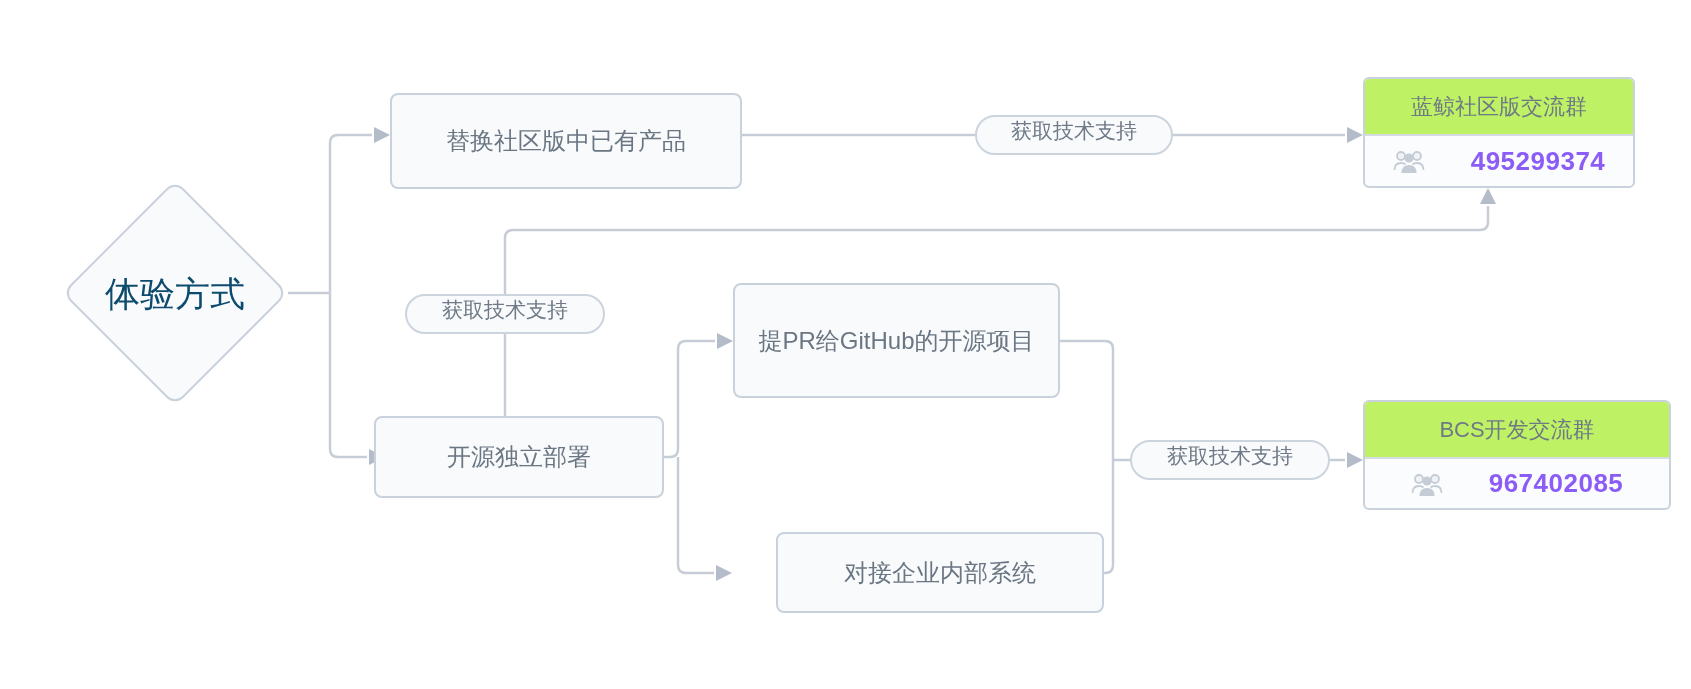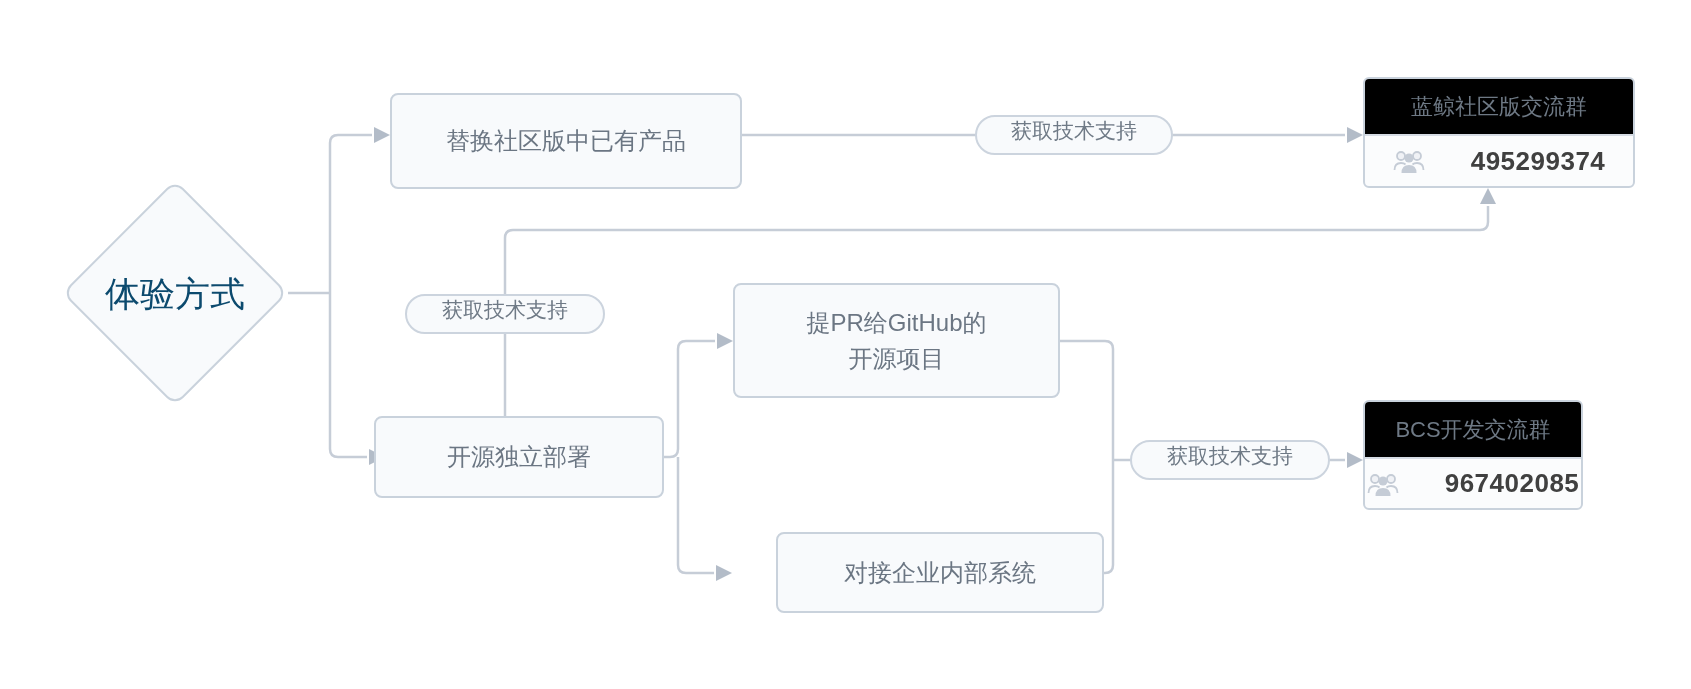--- a/index.html
+++ b/index.html
@@ -13,25 +13,25 @@
         background:#f8fafc;display:flex;align-items:flex-start;justify-content:center;
         font-size:21px;color:#6f7a86;z-index:3;}
   .diamond{position:absolute;left:95px;top:213px;width:160px;height:160px;
         transform:rotate(45deg);box-sizing:border-box;border:2px solid #c9d2dc;
         border-radius:12px;background:#f8fafc;z-index:2;}
   .diamond-label{position:absolute;left:75px;top:276px;width:200px;height:36px;
         display:flex;align-items:center;justify-content:center;
         font-size:35px;color:#0c4a6e;z-index:3;}
   .card{position:absolute;box-sizing:border-box;border:2px solid #c9d2dc;border-radius:6px;
         background:#fbfcfd;display:flex;flex-direction:column;overflow:hidden;z-index:2;}
-  .card-header{height:57px;box-sizing:border-box;background:#000000;
+  .card-header{height:57px;box-sizing:border-box;background:#bef264;
         border-bottom:2px solid #d6dce4;display:flex;align-items:center;justify-content:center;
         font-size:22px;color:#6e7985;}
   .card-body{flex:1;display:flex;align-items:center;justify-content:center;gap:14px;}
-  .card-number{font-size:26px;font-weight:bold;color:#404040;letter-spacing:0.5px;margin-left:32px;}
+  .card-number{font-size:26px;font-weight:bold;color:#8b5cf6;letter-spacing:0.5px;margin-left:32px;}
   .gicon{width:32px;height:26px;display:block;}
 </style>
 </head>
 <body>
 
 <div id="stage">
 
   <svg id="wires" width="1691" height="689" viewBox="0 0 1691 689" aria-hidden="true">
     <g fill="none" stroke="#c6cdd7" stroke-width="2.5">
 
@@ -65,21 +65,21 @@
   <div class="diamond-label">体验方式</div>
 
   <div class="node" style="left:390px;top:93px;width:352px;height:96px;text-align:center;">
     <span>替换社区版中已有产品</span>
   </div>
 
   <div class="node" style="left:374px;top:416px;width:290px;height:82px;">
     <span>开源独立部署</span>
   </div>
 
-  <div class="node" style="left:733px;top:283px;width:327px;height:115px;flex-direction:column;">
+  <div class="node" style="left:733px;top:283px;width:327px;height:115px;">
     <span>提PR给GitHub的</span>
     <span>开源项目</span>
   </div>
 
   <div class="node" style="left:732px;top:532px;width:328px;height:81px;margin-left:44px;">
     <span>对接企业内部系统</span>
   </div>
 
   <div class="pill" style="left:975px;top:115px;width:198px;height:40px;">
     <span>获取技术支持</span>
@@ -101,21 +101,21 @@
         <path d="M1.5 22 q0 -7 6.5 -7 q3 0 4.5 1.5" fill="none" stroke="#c5ccd6" stroke-width="1.8"></path>
         <circle cx="24" cy="8" r="4" fill="#f0f2f6" stroke="#c5ccd6" stroke-width="1.8"></circle>
         <path d="M30.5 22 q0 -7 -6.5 -7 q-3 0 -4.5 1.5" fill="none" stroke="#c5ccd6" stroke-width="1.8"></path>
         <circle cx="16" cy="10" r="4.6" fill="#c5ccd6"></circle>
         <path d="M8.5 25 q0 -8 7.5 -8 q7.5 0 7.5 8 Z" fill="#c5ccd6"></path>
       </svg>
       <span class="card-number">495299374</span>
     </div>
   </div>
 
-  <div class="card" style="left:1363px;top:400px;width:220px;height:110px;">
+  <div class="card" style="left:1363px;top:400px;width:308px;height:110px;">
     <div class="card-header">BCS开发交流群</div>
     <div class="card-body">
       <svg class="gicon" viewBox="0 0 32 26">
         <circle cx="8" cy="8" r="4" fill="#f0f2f6" stroke="#c5ccd6" stroke-width="1.8"></circle>
         <path d="M1.5 22 q0 -7 6.5 -7 q3 0 4.5 1.5" fill="none" stroke="#c5ccd6" stroke-width="1.8"></path>
         <circle cx="24" cy="8" r="4" fill="#f0f2f6" stroke="#c5ccd6" stroke-width="1.8"></circle>
         <path d="M30.5 22 q0 -7 -6.5 -7 q-3 0 -4.5 1.5" fill="none" stroke="#c5ccd6" stroke-width="1.8"></path>
         <circle cx="16" cy="10" r="4.6" fill="#c5ccd6"></circle>
         <path d="M8.5 25 q0 -8 7.5 -8 q7.5 0 7.5 8 Z" fill="#c5ccd6"></path>
       </svg>

